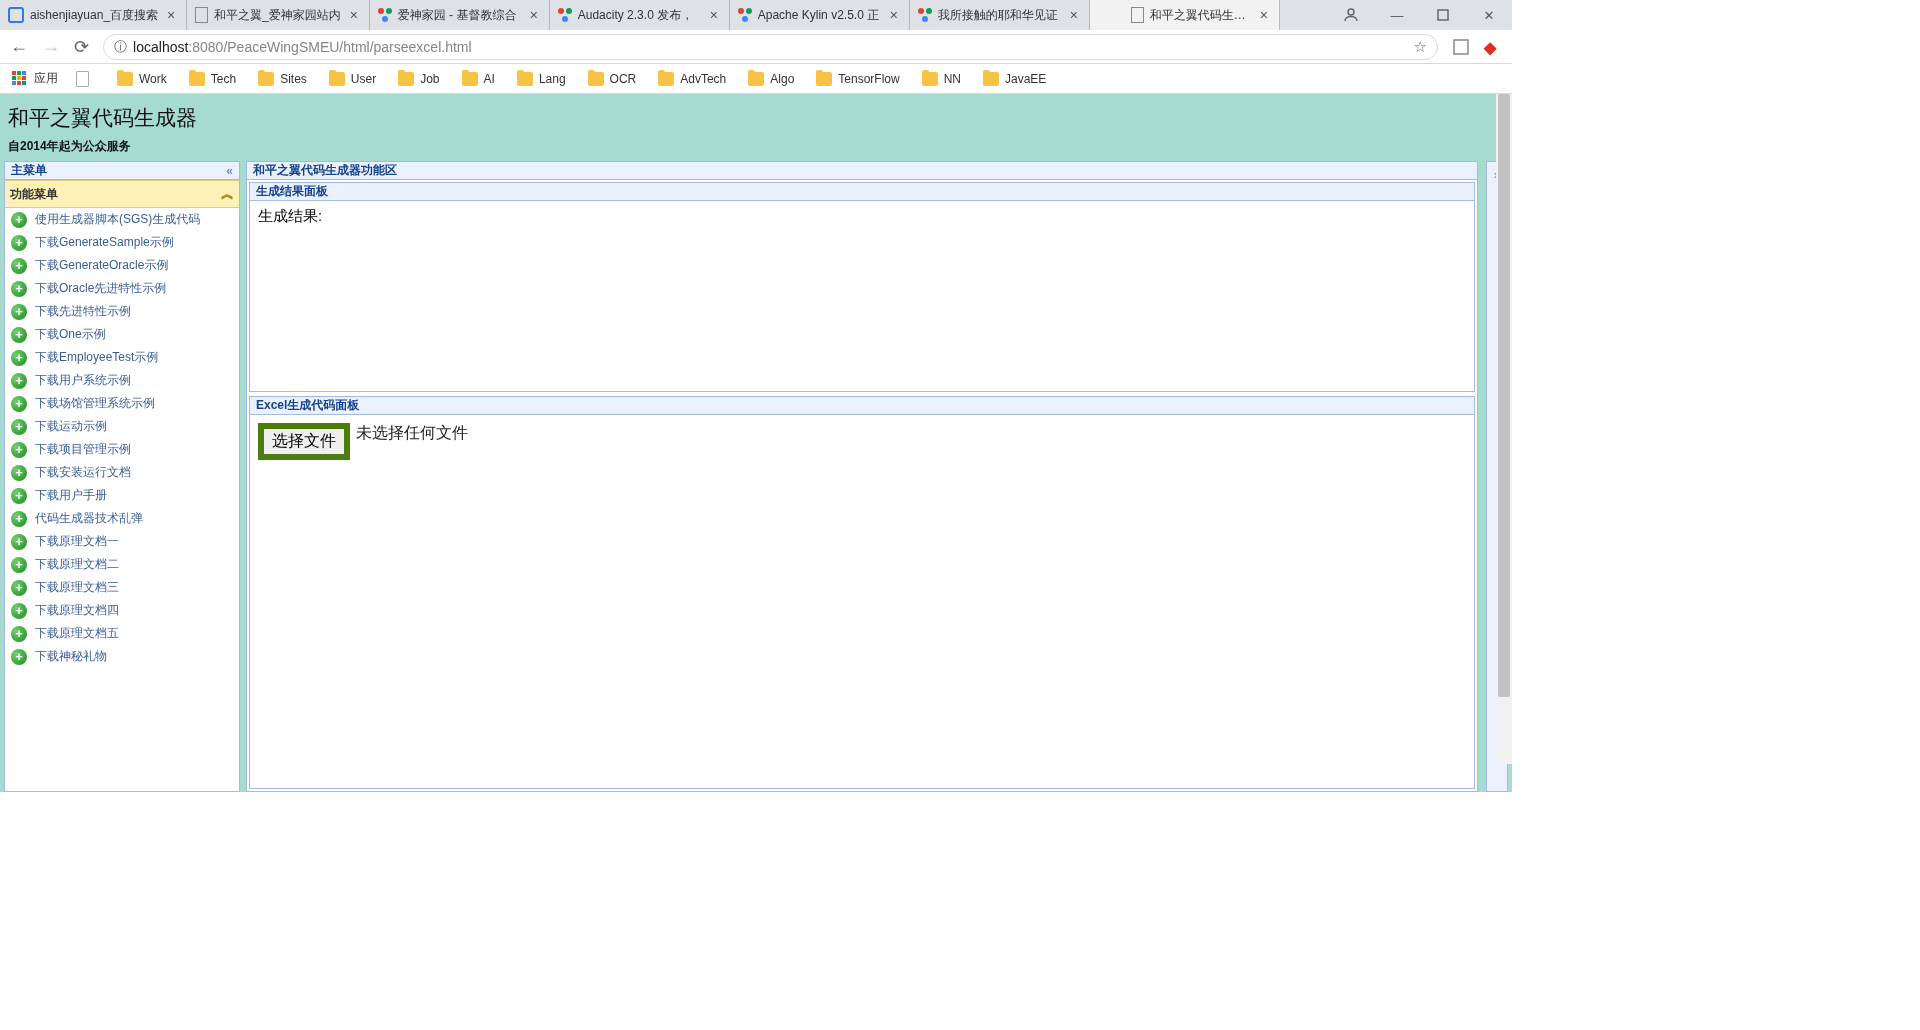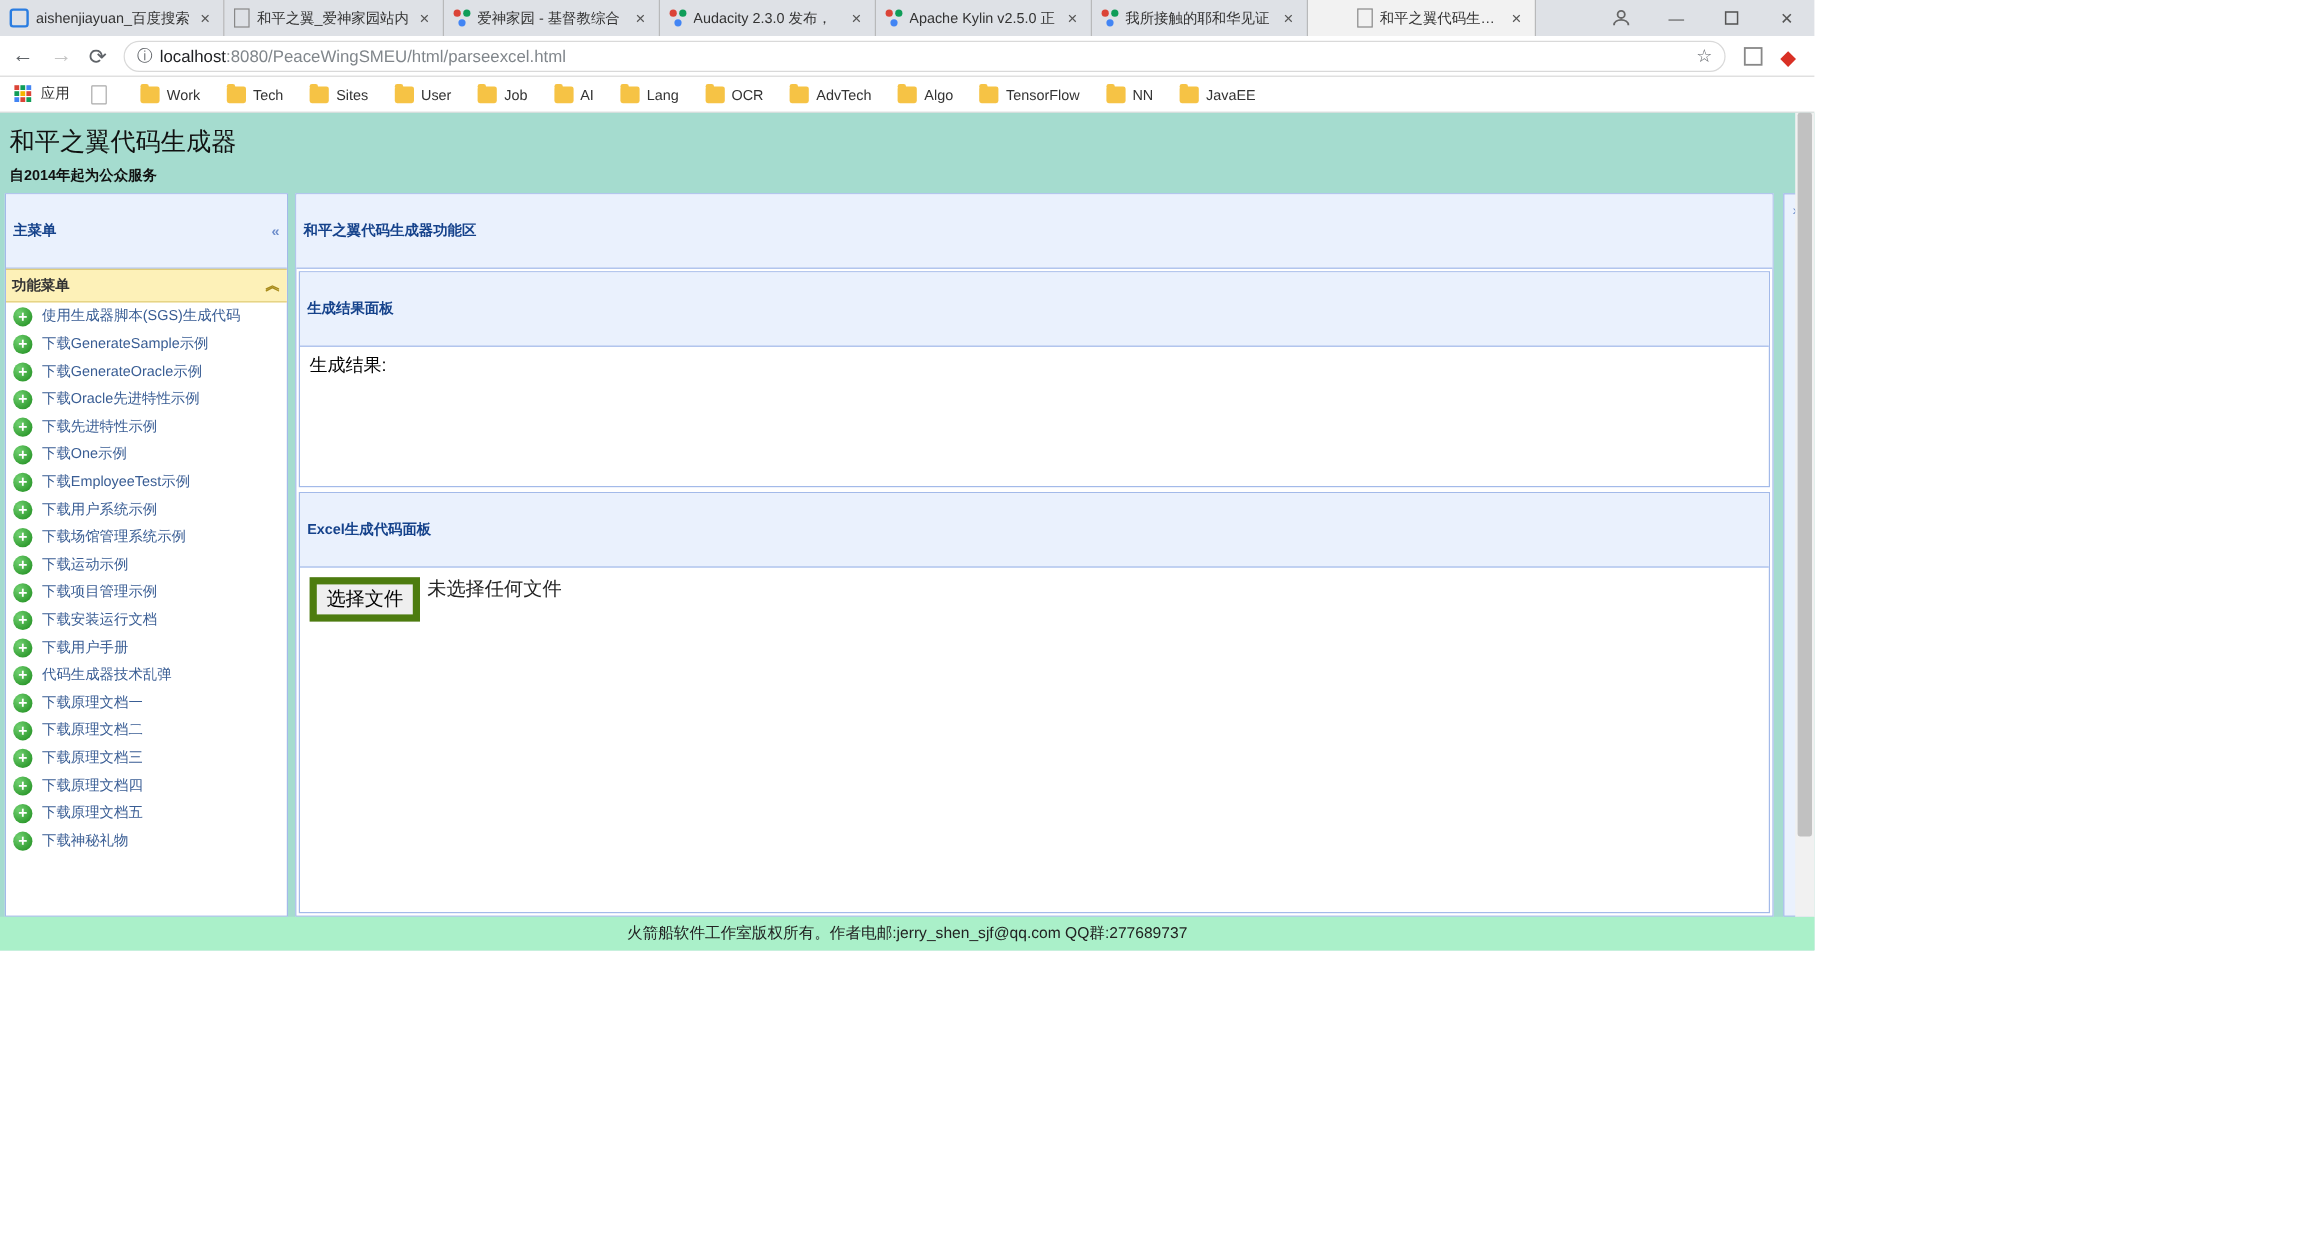--- a/index.html
+++ b/index.html
@@ -37,32 +37,32 @@
 .bm-page { width: 13px; height: 16px; border: 1px solid #aaa; border-radius: 1px; display: inline-block; }
 
 
 .page { position: absolute; top: 94px; left: 0; right: 0; bottom: 0; background: #a5dccf; display: flex; flex-direction: column; }
 .page-header { padding: 10px 8px 4px 8px; }
 .page-header h1 { font-size: 21px; font-weight: normal; color: #111; }
 .page-subhead { padding: 2px 8px 6px 8px; font-size: 12px; font-weight: bold; color: #111; }
 
 .layout { flex: 1; display: flex; gap: 6px; padding: 0 4px 0 4px; min-height: 0; }
 .sidebar { width: 236px; background: #fff; border: 1px solid #a3bae9; display: flex; flex-direction: column; }
-.panel-title { background: #eaf1fd; border-bottom: 1px solid #a3bae9; color: #15428b; font-weight: bold; font-size: 12px; padding: 22px 6px; display: flex; align-items: center; }
+.panel-title { background: #eaf1fd; border-bottom: 1px solid #a3bae9; color: #15428b; font-weight: bold; font-size: 12px; padding: 0 6px; display: flex; align-items: center; }
 .panel-title .collapse-ic { margin-left: auto; color: #6e8ecb; font-size: 12px; cursor: pointer; }
 .accordion-hdr { background: #fdf1b8; border-top: 1px solid #e0cd7a; border-bottom: 1px solid #e0cd7a; color: #333; font-weight: bold; font-size: 12px; padding: 4px 5px; display: flex; align-items: center; cursor: pointer; }
 .accordion-hdr .chev { margin-left: auto; color: #a88b1b; font-size: 13px; }
 .menu-list { flex: 1; overflow: auto; }
 .menu-item { display: flex; align-items: center; gap: 8px; padding: 3px 6px; font-size: 12px; color: #395d94; cursor: pointer; }
 .plus-orb { width: 16px; height: 16px; border-radius: 50%; background: radial-gradient(circle at 30% 30%, #6fd06f, #1b8a1b); color: #fff; font-weight: bold; font-size: 13px; line-height: 16px; text-align: center; flex-shrink: 0; }
 
 .main { flex: 1; display: flex; flex-direction: column; min-width: 0; }
 .main-outer { border: 1px solid #a3bae9; background: #fff; flex: 1; display: flex; flex-direction: column; margin-right: 2px; }
 .sub-panel { border: 1px solid #a3bae9; margin: 2px; background: #fff; display: flex; flex-direction: column; }
-.sub-panel.top { height: 180px; }
+.sub-panel.top { height: 210px; }
 .sub-panel.bottom { flex: 1; }
 .sub-panel .panel-title { font-size: 12px; }
 .result-body { flex: 1; padding: 6px 8px; font-size: 15px; color: #000; overflow: auto; }
 .file-body { flex: 1; padding: 8px; display: flex; align-items: flex-start; gap: 6px; }
 .file-btn { font-size: 16px; padding: 2px 8px; background: #efefef; border: 6px solid #4d7c0f; cursor: pointer; font-family: inherit; }
 .file-status { font-size: 16px; color: #222; }
 
 .right-collapse { width: 22px; background: #eaf1fd; border: 1px solid #a3bae9; display: flex; align-items: flex-start; justify-content: center; padding-top: 6px; color: #6e8ecb; cursor: pointer; font-size: 12px; }
 
 .footer { height: 28px; background: #aaf0c9; display: flex; align-items: center; justify-content: center; font-size: 13px; color: #222; }
@@ -363,21 +363,18 @@
             </div>
           </div>
         </div>
       </div>
 
       <div class="right-collapse">
         <span>»</span>
       </div>
     </div>
 
-    <div class="footer">
-      <span>火箭船软件工作室版权所有。作者电邮:jerry_shen_sjf@qq.com QQ群:277689737</span>
-    </div>
   </div>
 
   <div class="page-scrollbar">
     <div class="thumb"></div>
   </div>
 </div>
 
 </body></html>

